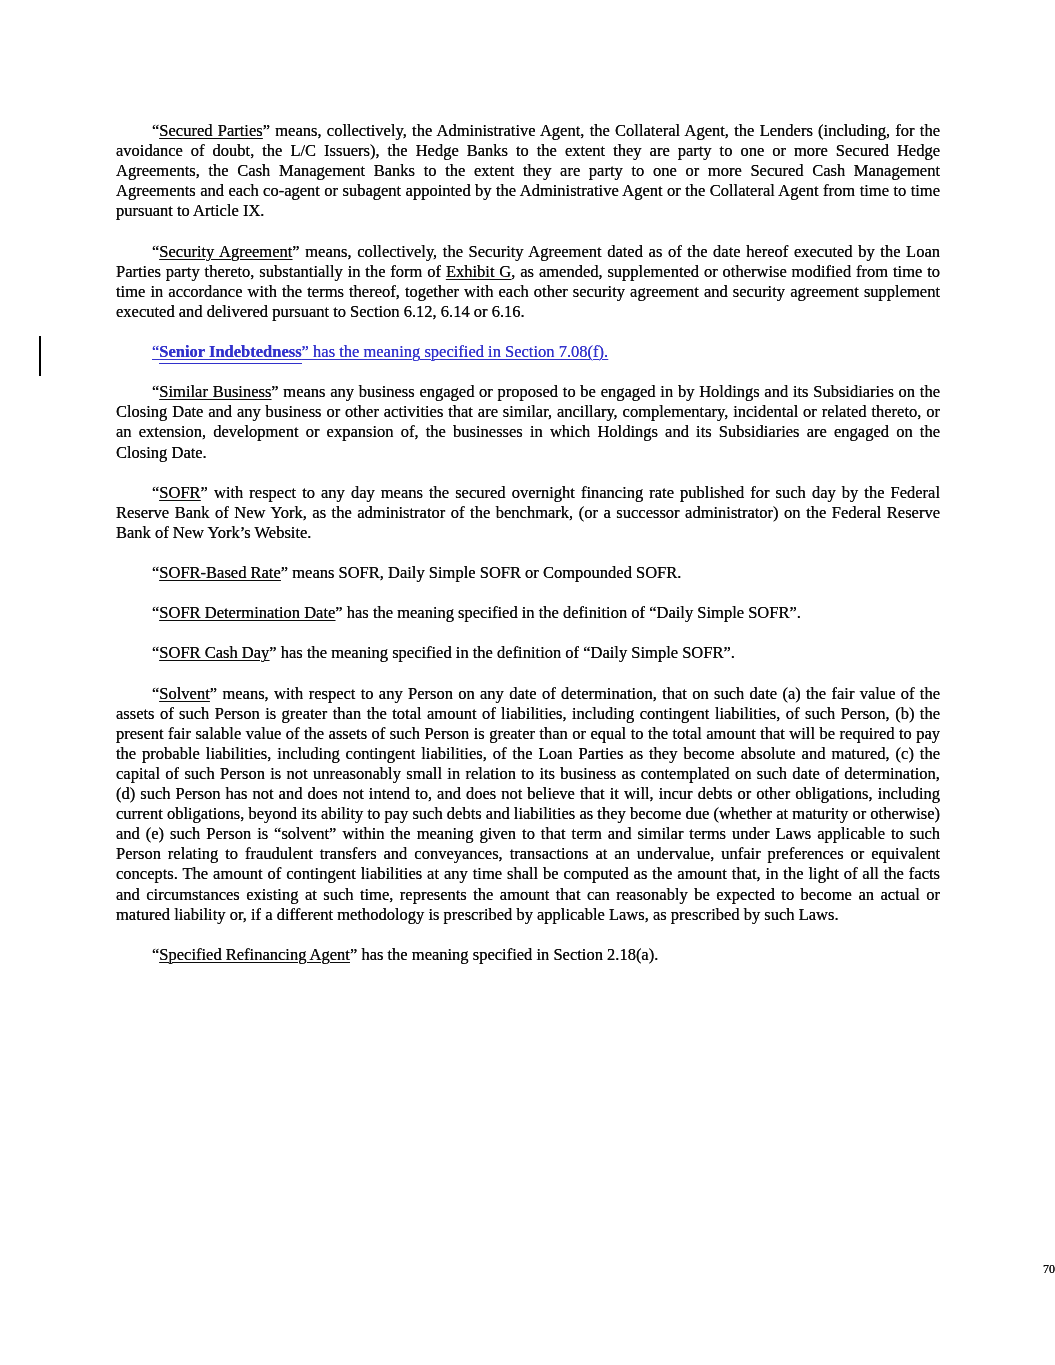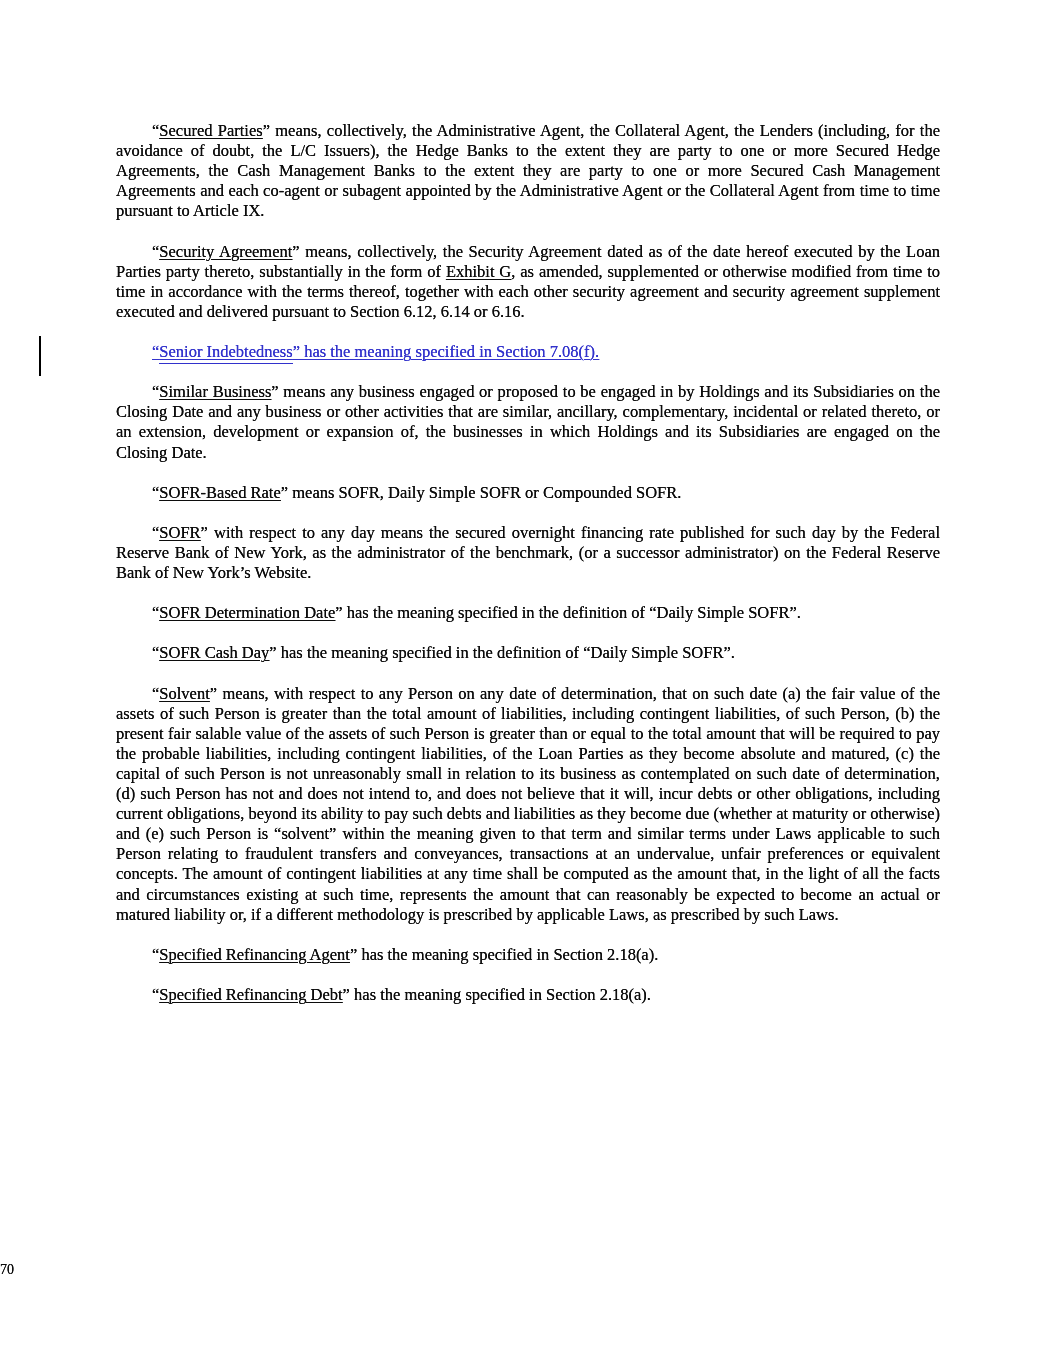--- a/index.html
+++ b/index.html
@@ -40,52 +40,52 @@
   .insertion {
     color: var(--insertion-color, #3232cc);
     text-decoration: underline;
     text-underline-offset: 2px;
     text-decoration-thickness: 1px;
   }
   .insertion .term-underline {
     text-decoration: none;
     border-bottom: 1px solid currentColor;
     padding-bottom: 2px;
+    font-weight: bold;
   }
   .change-bar {
     position: absolute;
     left: -77px;
     top: -6px;
     width: 2px;
     height: 40px;
     background: #000000;
   }
   .page-number {
     position: absolute;
     top: 1262px;
     left: 0;
     right: 0;
-    text-align: left;
+    text-align: right;
     font-family: "Liberation Serif", "DejaVu Serif", serif;
-    font-size: 14px;
+    font-size: 12px;
     color: #0c0c0c;
     text-shadow: 0 0 0.4px;
   }
 </style>
 </head>
 <body>
 
 <div class="page">
   <div class="doc-body">
       <p class="para"><span>“</span><span class="term-underline">Secured Parties</span><span>” means, collectively, the Administrative Agent, the Collateral Agent, the Lenders (including, for the avoidance of doubt, the L/C Issuers), the Hedge Banks to the extent they are party to one or more Secured Hedge Agreements, the Cash Management Banks to the extent they are party to one or more Secured Cash Management Agreements and each co-agent or subagent appointed by the Administrative Agent or the Collateral Agent from time to time pursuant to Article IX.</span></p>
       <p class="para"><span>“</span><span class="term-underline">Security Agreement</span><span>” means, collectively, the Security Agreement dated as of the date hereof executed by the Loan Parties party thereto, substantially in the form of </span><span class="term-underline">Exhibit G</span><span>, as amended, supplemented or otherwise modified from time to time in accordance with the terms thereof, together with each other security agreement and security agreement supplement executed and delivered pursuant to Section 6.12, 6.14 or 6.16.</span></p>
       <p class="para insertion"><span class="change-bar"></span><span>“</span><span class="term-underline">Senior Indebtedness</span><span>” has the meaning specified in Section 7.08(f).</span></p>
       <p class="para"><span>“</span><span class="term-underline">Similar Business</span><span>” means any business engaged or proposed to be engaged in by Holdings and its Subsidiaries on the Closing Date and any business or other activities that are similar, ancillary, complementary, incidental or related thereto, or an extension, development or expansion of, the businesses in which Holdings and its Subsidiaries are engaged on the Closing Date.</span></p>
+      <p class="para"><span>“</span><span class="term-underline">SOFR</span><span>” with respect to any day means the secured overnight financing rate published for such day by the Federal Reserve Bank of New York, as the administrator of the benchmark, (or a successor administrator) on the Federal Reserve Bank of New York’s Website.</span></p>
       <p class="para"><span>“</span><span class="term-underline">SOFR-Based Rate</span><span>” means SOFR, Daily Simple SOFR or Compounded SOFR.</span></p>
-      <p class="para"><span>“</span><span class="term-underline">SOFR</span><span>” with respect to any day means the secured overnight financing rate published for such day by the Federal Reserve Bank of New York, as the administrator of the benchmark, (or a successor administrator) on the Federal Reserve Bank of New York’s Website.</span></p>
       <p class="para"><span>“</span><span class="term-underline">SOFR Determination Date</span><span>” has the meaning specified in the definition of “Daily Simple SOFR”.</span></p>
       <p class="para"><span>“</span><span class="term-underline">SOFR Cash Day</span><span>” has the meaning specified in the definition of “Daily Simple SOFR”.</span></p>
       <p class="para"><span>“</span><span class="term-underline">Solvent</span><span>” means, with respect to any Person on any date of determination, that on such date (a) the fair value of the assets of such Person is greater than the total amount of liabilities, including contingent liabilities, of such Person, (b) the present fair salable value of the assets of such Person is greater than or equal to the total amount that will be required to pay the probable liabilities, including contingent liabilities, of the Loan Parties as they become absolute and matured, (c) the capital of such Person is not unreasonably small in relation to its business as contemplated on such date of determination, (d) such Person has not and does not intend to, and does not believe that it will, incur debts or other obligations, including current obligations, beyond its ability to pay such debts and liabilities as they become due (whether at maturity or otherwise) and (e) such Person is “solvent” within the meaning given to that term and similar terms under Laws applicable to such Person relating to fraudulent transfers and conveyances, transactions at an undervalue, unfair preferences or equivalent concepts.  The amount of contingent liabilities at any time shall be computed as the amount that, in the light of all the facts and circumstances existing at such time, represents the amount that can reasonably be expected to become an actual or matured liability or, if a different methodology is prescribed by applicable Laws, as prescribed by such Laws.</span></p>
       <p class="para"><span>“</span><span class="term-underline">Specified Refinancing Agent</span><span>” has the meaning specified in Section 2.18(a).</span></p>
-      <p class="para"><span>“</span><span class="term-underline">Specified Refinancing Debt</span><span>” has the meaning specified in Section 2.18(a).</span></p>
     </div>
   <div class="page-number">70</div>
 </div>
 
 </body></html>

